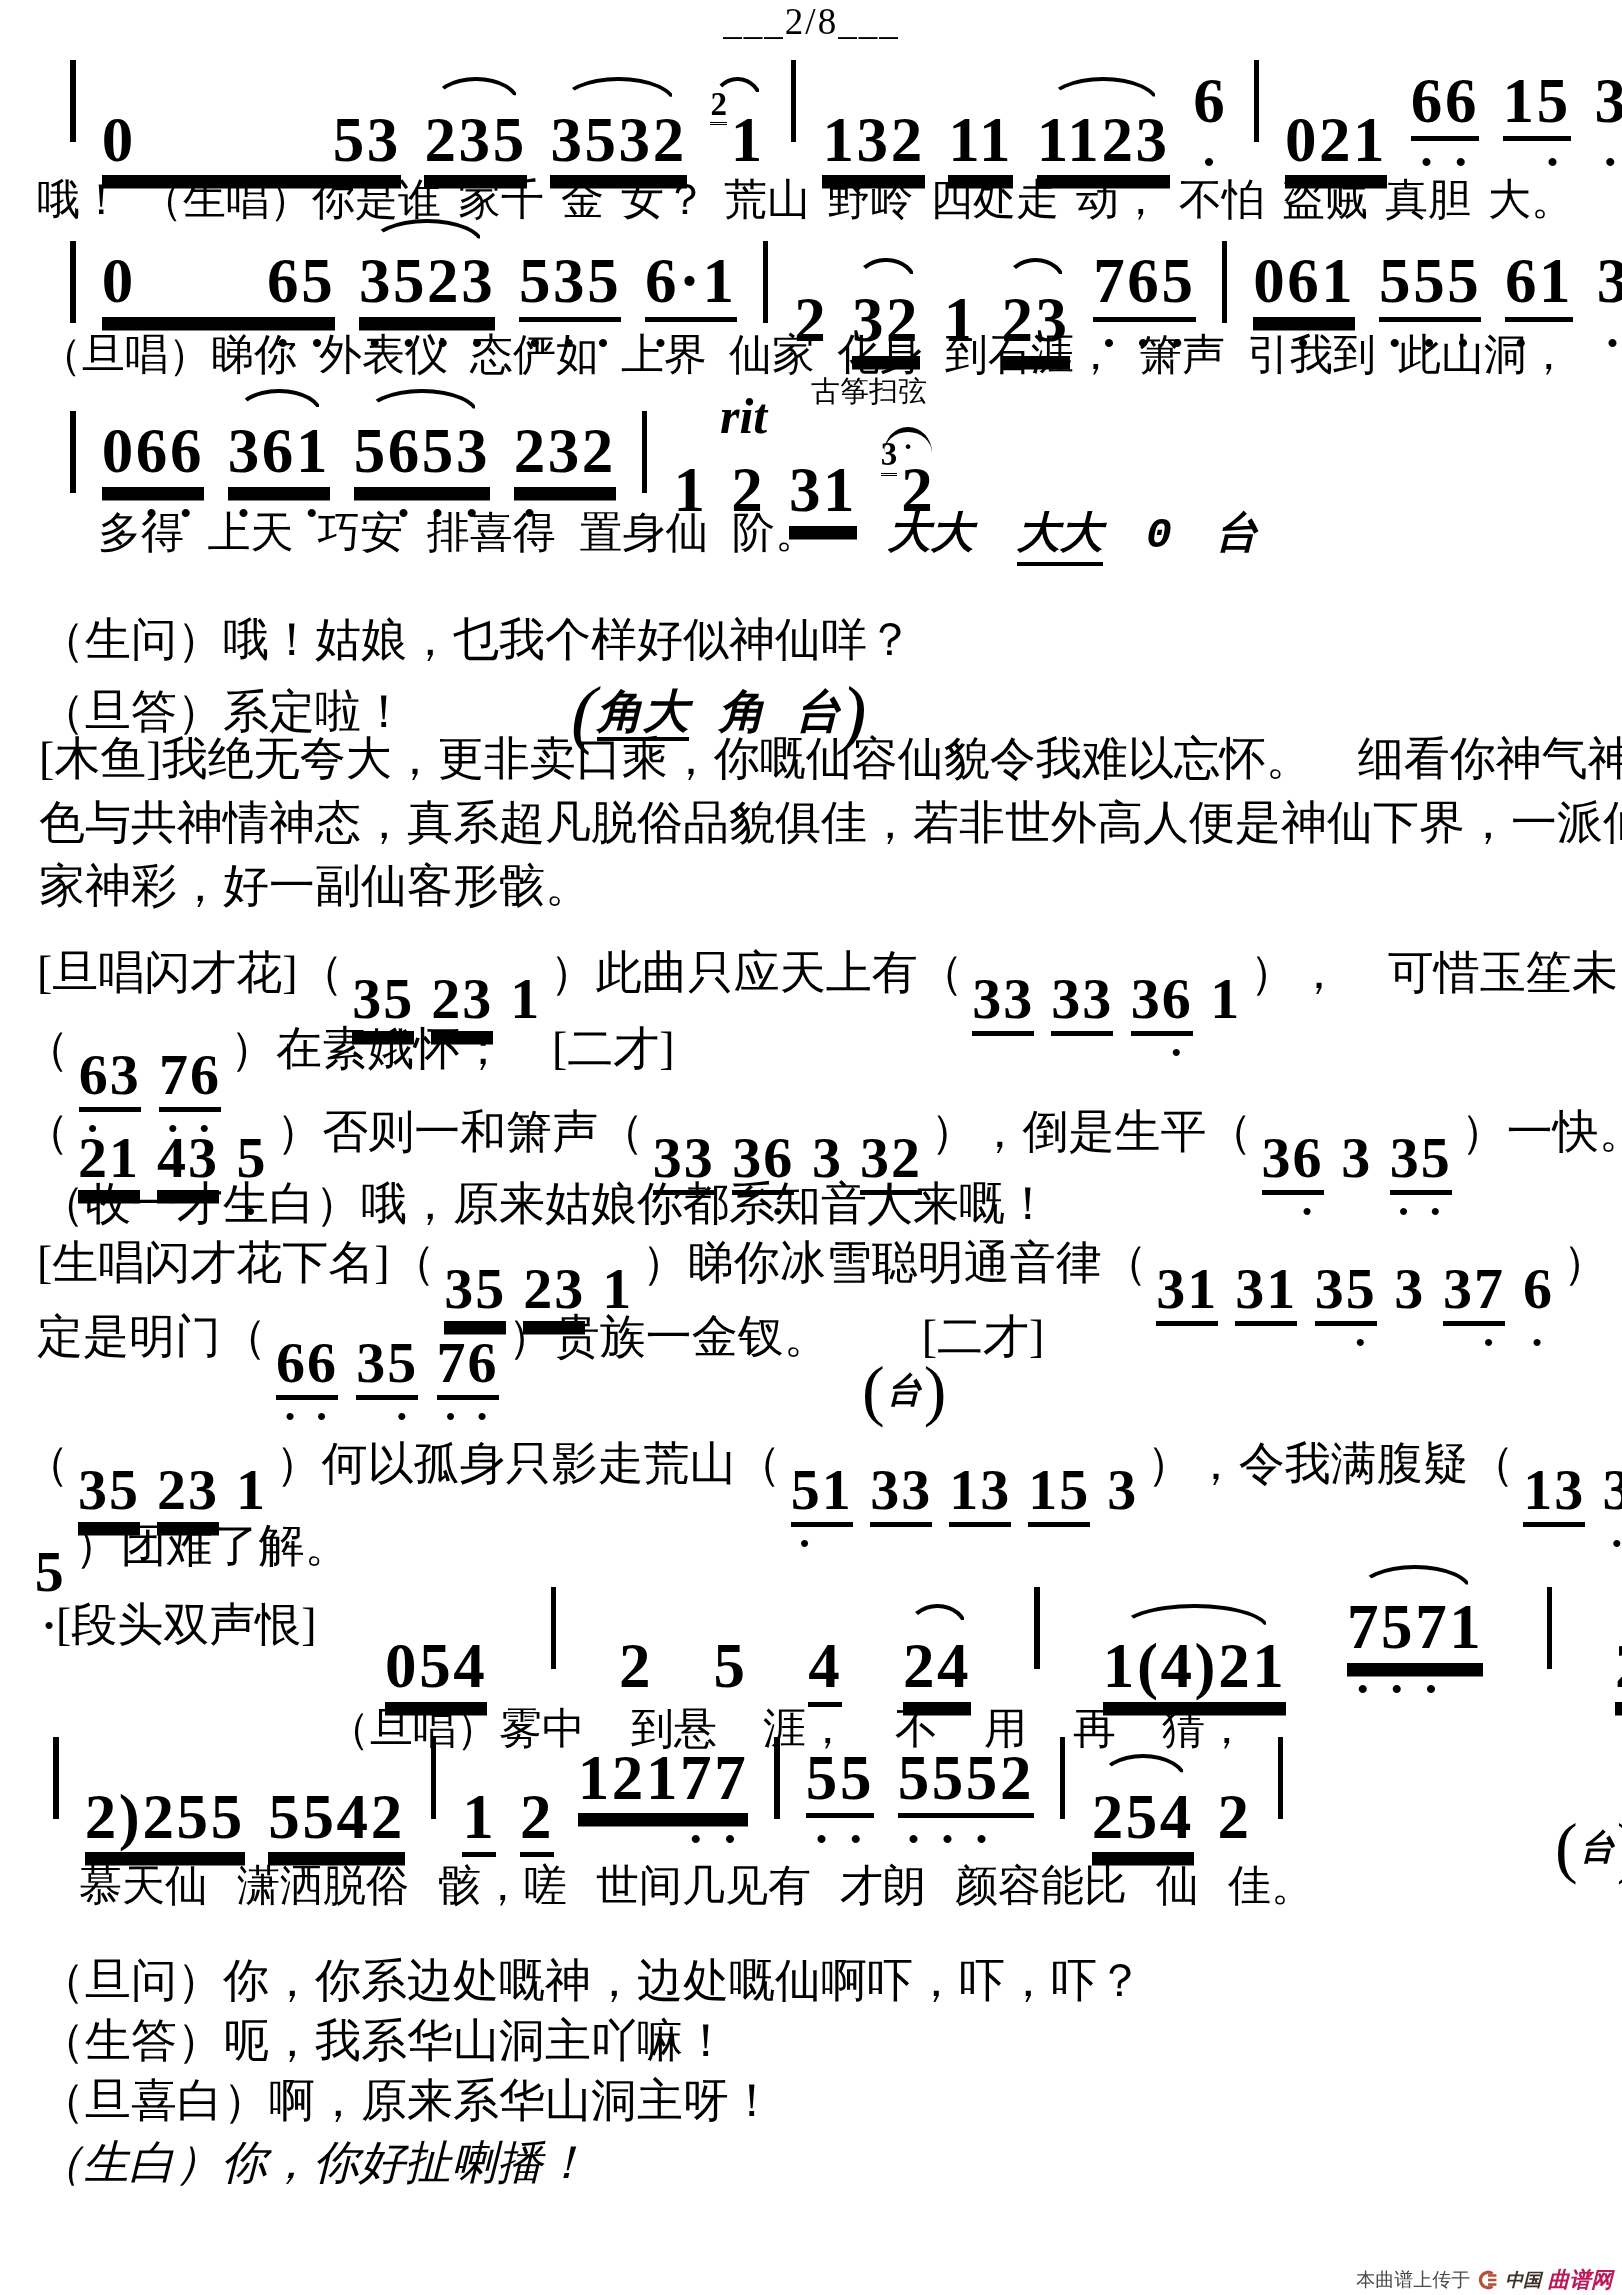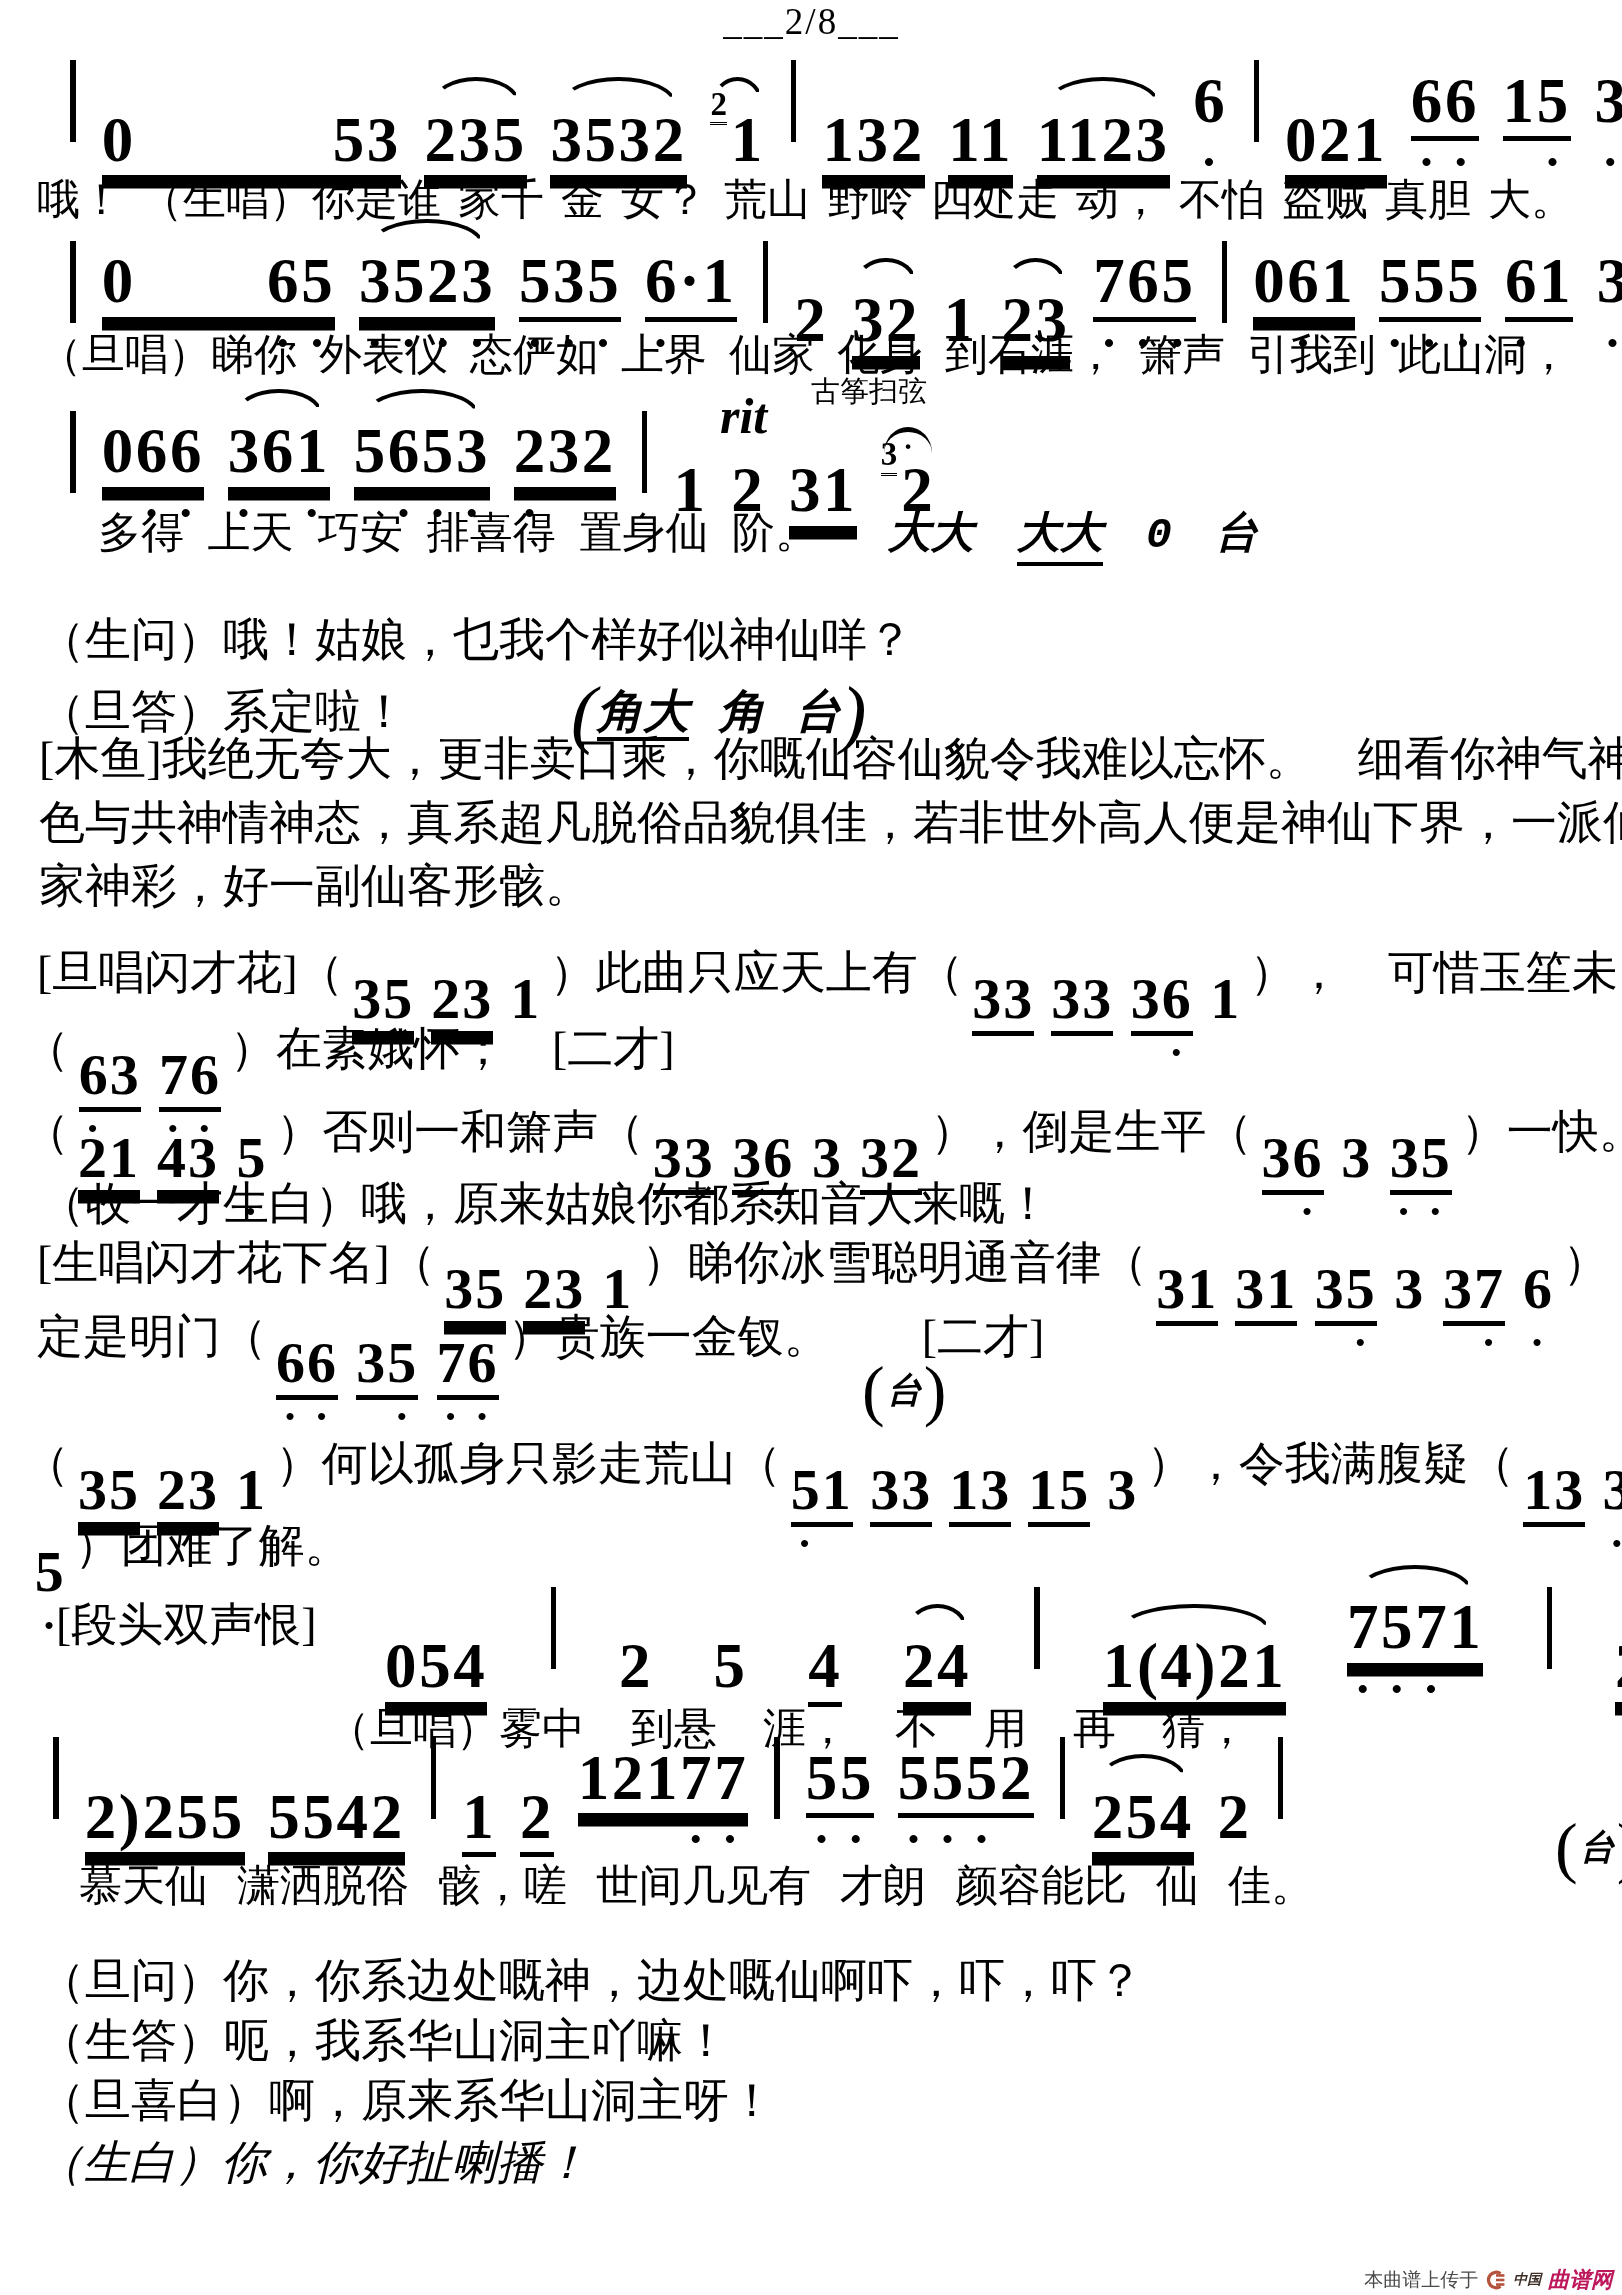--- a/index.html
+++ b/index.html
@@ -43,21 +43,21 @@
   
   .rit{position:absolute;font-size:50px;font-weight:bold;font-style:italic;}
   .zheng{position:absolute;font-size:29px;}
   .taiw{position:absolute;display:flex;align-items:center;}
   .taiw .bp{font-size:68px;font-weight:400;line-height:1;}
   .taiw .tz{font-size:35px;font-weight:bold;font-style:italic;margin:0 2px;}
   
   .footer{position:absolute;left:0;width:100%;text-align:center;font-size:37px;letter-spacing:2px;}
   .wm{position:absolute;display:flex;align-items:center;gap:6.5px;font-size:19px;}
   .wm-pre{color:#4a4a4a;}
-  .wm-s1{color:#3d2f28;font-weight:bold;font-style:italic;font-size:14px;}
+  .wm-s1{color:#3d2f28;font-weight:bold;font-style:italic;font-size:18px;}
   .wm-s2{color:#be185d;font-weight:bold;font-style:italic;font-size:21.6px;}
 </style>
 </head>
 <body>
 
 <div class="page">
   <div class="footer">
     <span>___2/8___</span>
   </div>
   <div class="wm" style="top:2265px;right:10.5px;">

